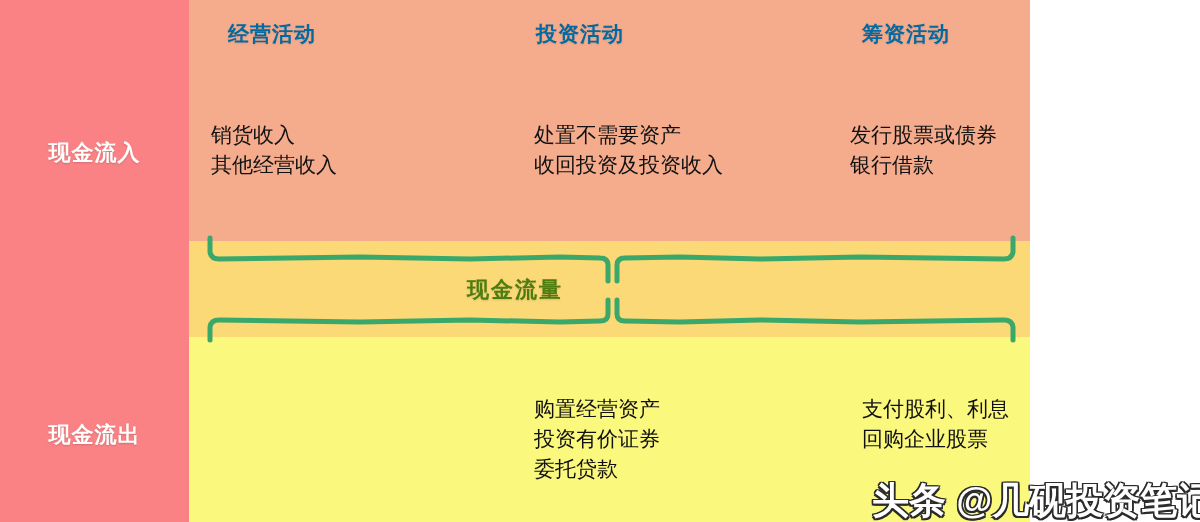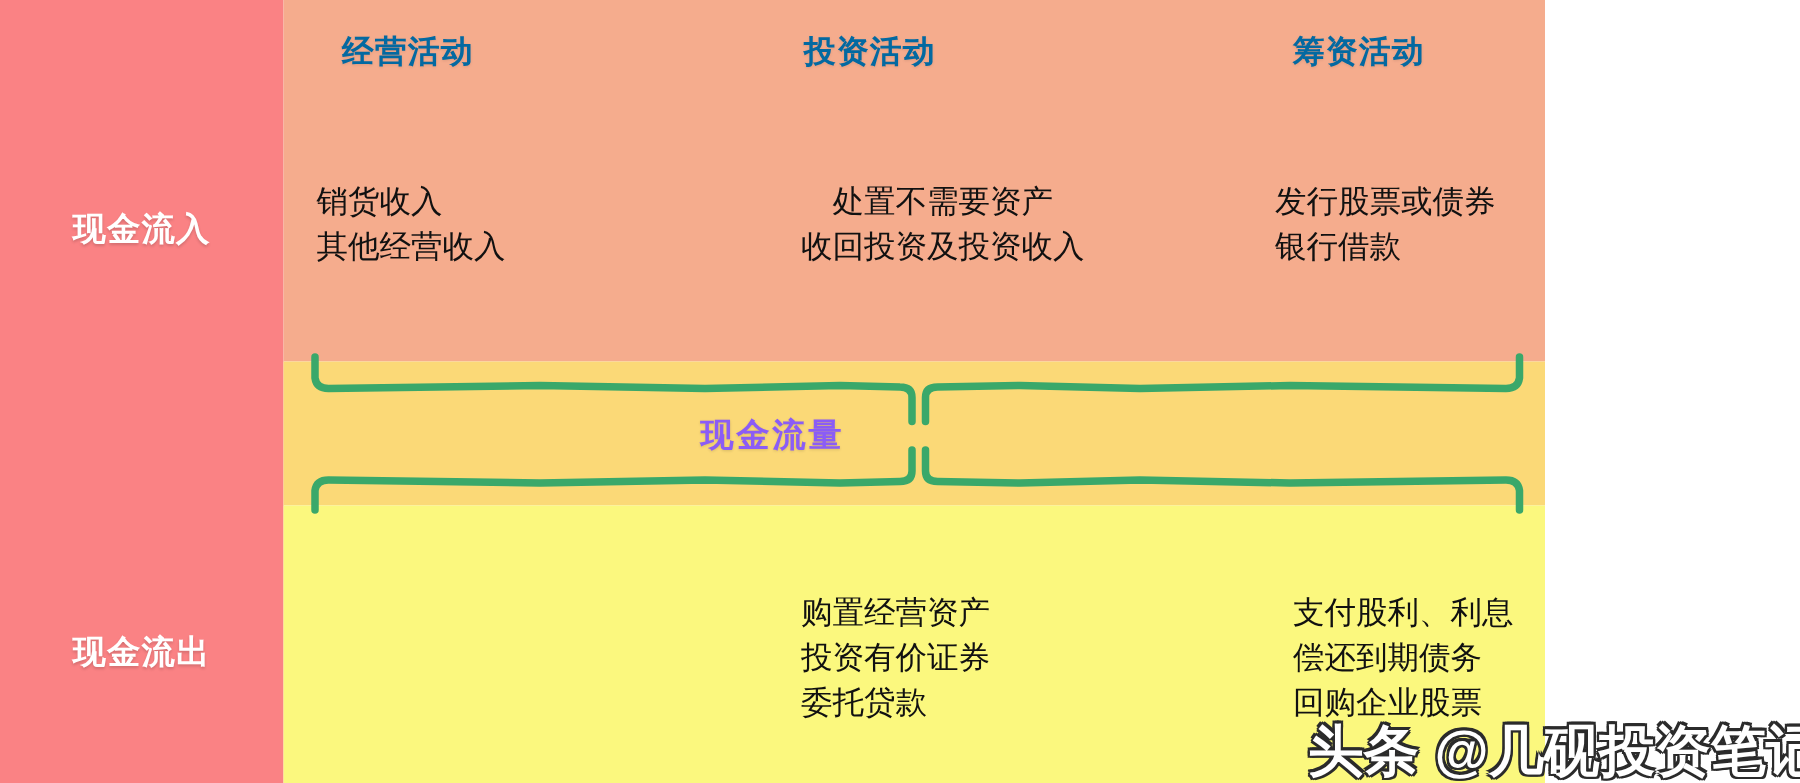--- a/index.html
+++ b/index.html
@@ -36,31 +36,31 @@
   .col-header.c2{left:862px;}
 
   
   .items{
     position:absolute;color:#111111;font-size:21px;line-height:30px;
     white-space:nowrap;
   }
   .items .line{display:block;}
 
   .inflow.c0{left:211px;top:120px;}
-  .inflow.c1{left:534px;top:120px;text-align:center;}
+  .inflow.c1{left:534px;top:120px;}
   .inflow.c2{left:850px;top:120px;}
 
   .outflow.c0{left:226px;top:394px;}
   .outflow.c1{left:534px;top:394px;}
   .outflow.c2{left:862px;top:394px;}
 
   
   .band-label{
     position:absolute;left:0;top:275px;width:1030px;text-align:center;
-    color:#8b5cf6;font-weight:bold;font-size:22px;letter-spacing:2px;
+    color:#4d7c0f;font-weight:bold;font-size:22px;letter-spacing:2px;
     text-shadow:0 1px 2px rgba(0,0,0,.14);
   }
 
   
   .braces{position:absolute;left:0;top:0;width:1200px;height:522px;pointer-events:none;}
 
   
   .watermark{
     position:absolute;left:872px;top:476px;
     font-size:37px;font-weight:bold;color:#ffffff;white-space:nowrap;
@@ -101,21 +101,20 @@
     <span class="line">银行借款</span>
   </div>
 
   <div class="items outflow c1">
     <span class="line">购置经营资产</span>
     <span class="line">投资有价证券</span>
     <span class="line">委托贷款</span>
   </div>
   <div class="items outflow c2">
     <span class="line">支付股利、利息</span>
-    <span class="line">偿还到期债务</span>
     <span class="line">回购企业股票</span>
   </div>
 
   <svg class="braces" viewBox="0 0 1200 522" xmlns="http://www.w3.org/2000/svg">
 
     <path d="M210,238 L210,252 Q211,259 219,259
              L360,257 L470,259 L560,257 L600,258
              Q608,258 608,265 L608,281" fill="none" stroke="#3aa86a" stroke-width="5" stroke-linecap="round" stroke-linejoin="round"></path>
     <path d="M1013,238 L1013,252 Q1012,259 1004,259
              L860,257 L760,259 L680,257 L625,258

